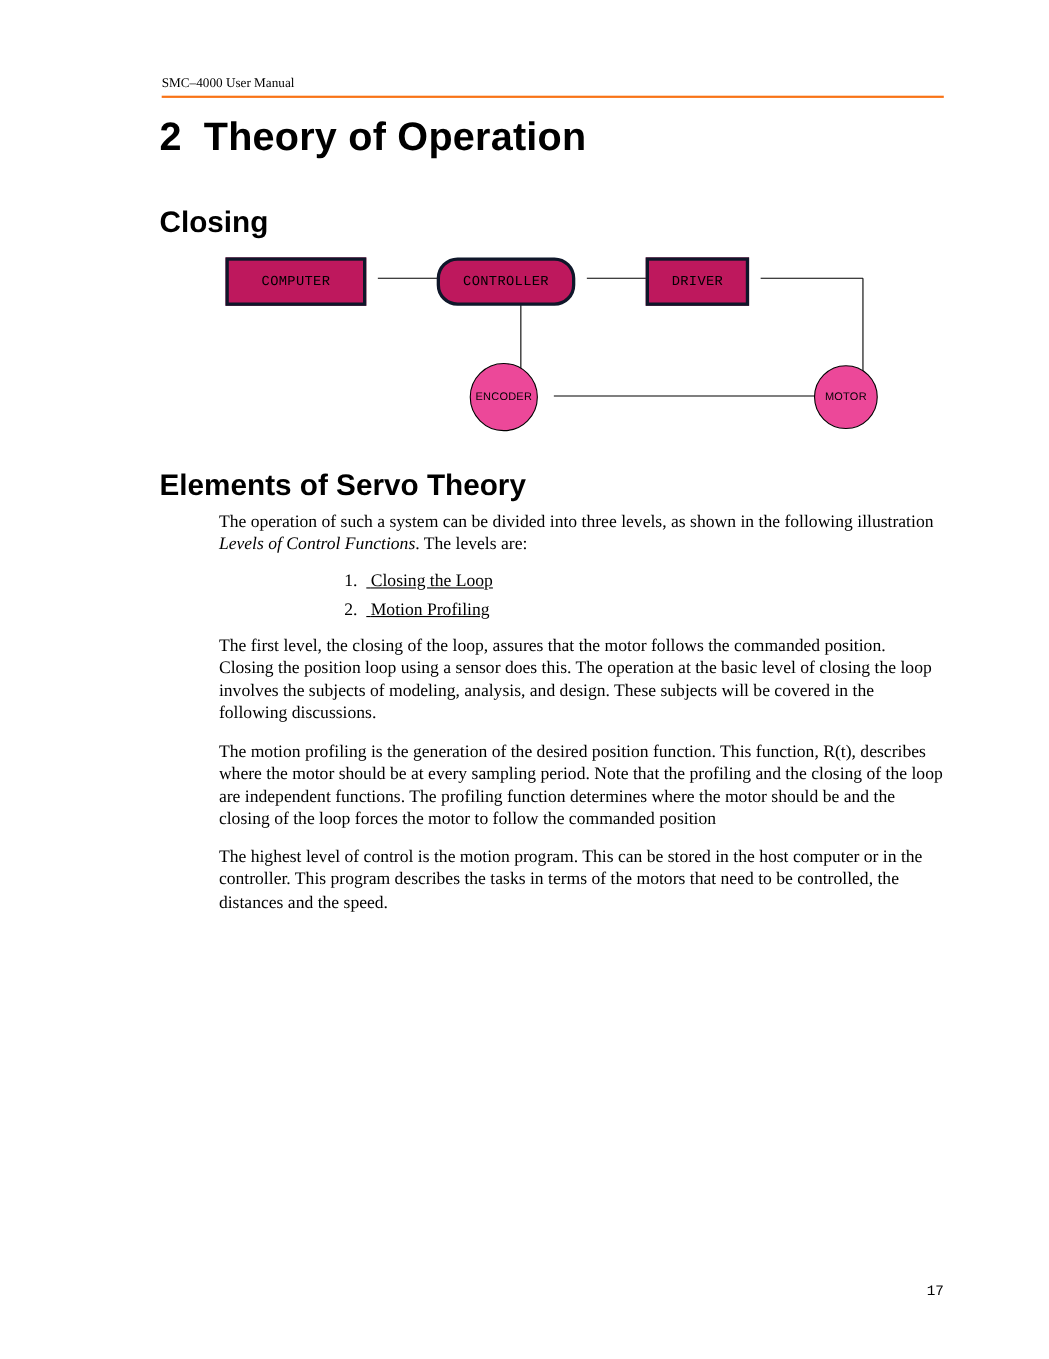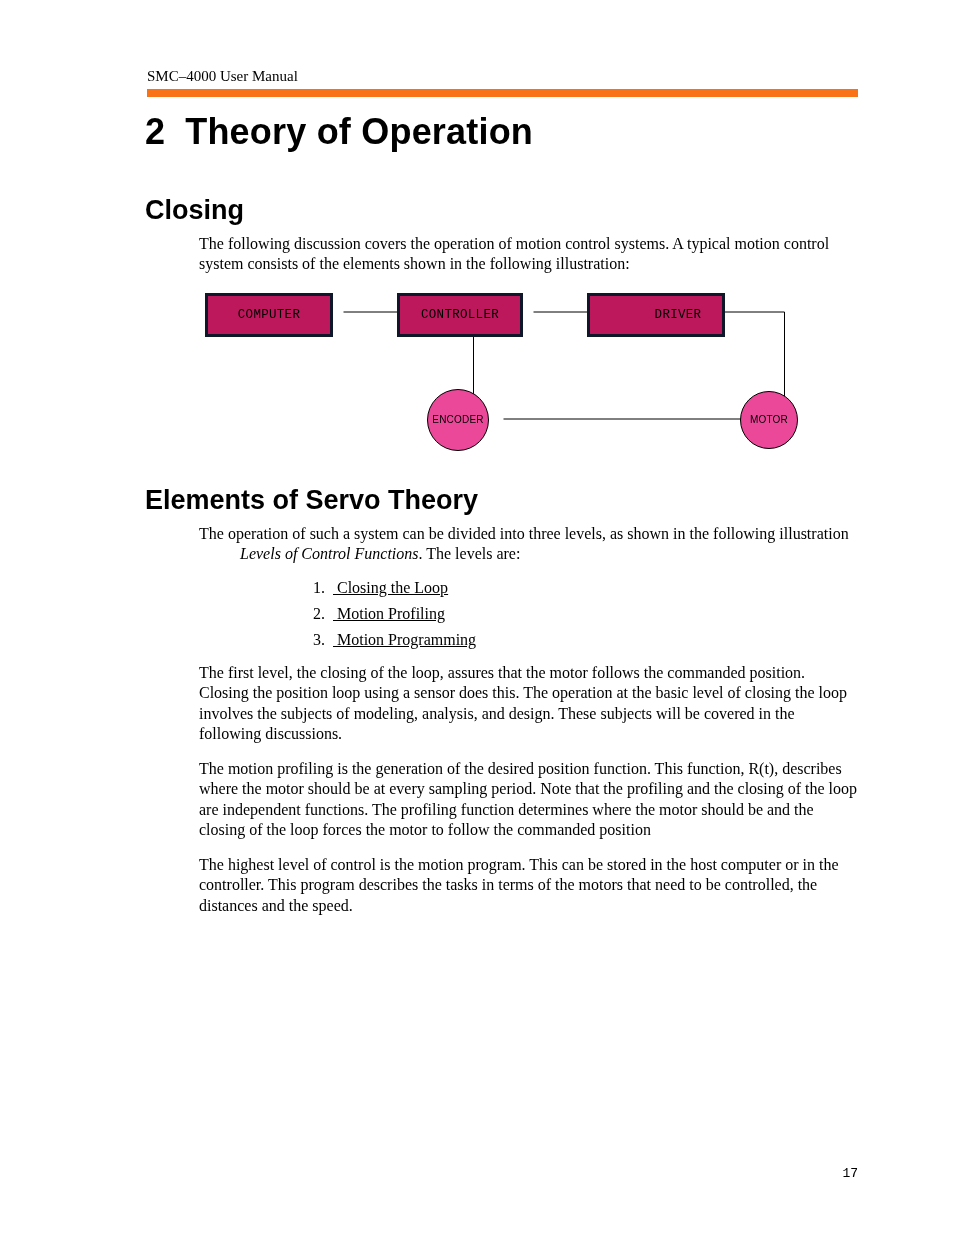--- a/index.html
+++ b/index.html
@@ -12,23 +12,23 @@
   }
   .page {
     box-sizing: border-box;
     width: 954px;
     min-height: 1235px;
     padding: 68px 96px 50px 145px;
     position: relative;
   }
   .running-head {
     margin-left: 2px;
-    font-size: 15px;
+    font-size: 12px;
     padding-bottom: 4px;
-    border-bottom: 8px solid #f97316;
+    border-bottom: 2px solid #f97316;
     margin-bottom: 14px;
   }
   .chapter-title {
     font-family: Arial, Helvetica, sans-serif;
     font-weight: 700;
     font-size: 36px;
     margin: 12px 0 42px 0;
     letter-spacing: 0.2px;
   }
   .chapter-title .num { margin-right: 20px; display: inline-block; }
@@ -39,21 +39,21 @@
     margin: 24px 0 8px 0;
   }
   .body-block {
     margin-left: 54px;
   }
   p.para {
     font-size: 16px;
     line-height: 1.28;
     margin: 0 0 14px 0;
   }
-  p.para .italic { font-style: italic; margin-left: 41px; }
+  p.para .italic { font-style: italic; }
   ol.levels {
     margin: 4px 0 14px 114px;
     padding: 0;
     list-style: none;
   }
   ol.levels li {
     font-size: 16px;
     margin-bottom: 8px;
     text-decoration: underline;
   }
@@ -107,48 +107,46 @@
 <div class="page">
 
   <div class="running-head">SMC–4000 User Manual</div>
 
   <h1 class="chapter-title">
     <span class="num">2</span><span>Theory of Operation</span>
   </h1>
 
   <h2 class="section">Closing</h2>
   <div class="body-block">
-    <p class="para">The following discussion covers the operation of motion control systems. A typical motion control system consists of the elements shown in the following illustration:</p>
 
     <div class="diagram">
       <svg class="wires" viewBox="0 0 620 170">
         <line x1="122" y1="23" x2="192" y2="23" stroke="#000" stroke-width="1"></line>
         <line x1="312" y1="23" x2="382" y2="23" stroke="#000" stroke-width="1"></line>
         <line x1="470" y1="23" x2="563" y2="23" stroke="#000" stroke-width="1"></line>
         <line x1="563" y1="23" x2="563" y2="109" stroke="#000" stroke-width="1"></line>
         <line x1="252" y1="43" x2="252" y2="130" stroke="#000" stroke-width="1"></line>
         <line x1="282" y1="130" x2="535" y2="130" stroke="#000" stroke-width="1"></line>
       </svg>
       <div class="box" style="left:0;   top:4px;  width:122px; height:38px;">COMPUTER</div>
-      <div class="box" style="left:192px;top:4px;  width:120px; height:38px;">CONTROLLER</div>
-      <div class="box" style="left:382px;top:4px;  width:88px;  height:38px;padding-left:44px;">DRIVER</div>
+      <div class="box" style="left:192px;top:4px;  width:120px; height:38px;border-radius:19px;">CONTROLLER</div>
+      <div class="box" style="left:382px;top:4px;  width:88px;  height:38px;">DRIVER</div>
       <div class="circle" style="left:222px; top:100px; width:60px; height:60px;">ENCODER</div>
       <div class="circle" style="left:535px; top:102px; width:56px; height:56px;">MOTOR</div>
     </div>
   </div>
 
   <h2 class="section">Elements of Servo Theory</h2>
   <div class="body-block">
     <p class="para">
       <span>The operation of such a system can be divided into three levels, as shown in the following illustration </span><span class="italic">Levels of Control Functions</span><span>. The levels are:</span>
     </p>
     <ol class="levels">
       <li><span class="num">1.</span>  <span>Closing the Loop</span></li>
       <li><span class="num">2.</span>  <span>Motion Profiling</span></li>
-      <li><span class="num">3.</span>  <span>Motion Programming</span></li>
     </ol>
     <p class="para">The first level, the closing of the loop, assures that the motor follows the commanded position. Closing the position loop using a sensor does this. The operation at the basic level of closing the loop involves the subjects of modeling, analysis, and design. These subjects will be covered in the following discussions.</p>
     <p class="para">The motion profiling is the generation of the desired position function. This function, R(t), describes where the motor should be at every sampling period. Note that the profiling and the closing of the loop are independent functions. The profiling function determines where the motor should be and the closing of the loop forces the motor to follow the commanded position</p>
     <p class="para">The highest level of control is the motion program. This can be stored in the host computer or in the controller. This program describes the tasks in terms of the motors that need to be controlled, the distances and the speed.</p>
   </div>
 
   <div class="page-number">17</div>
 </div>
 
 </body></html>

